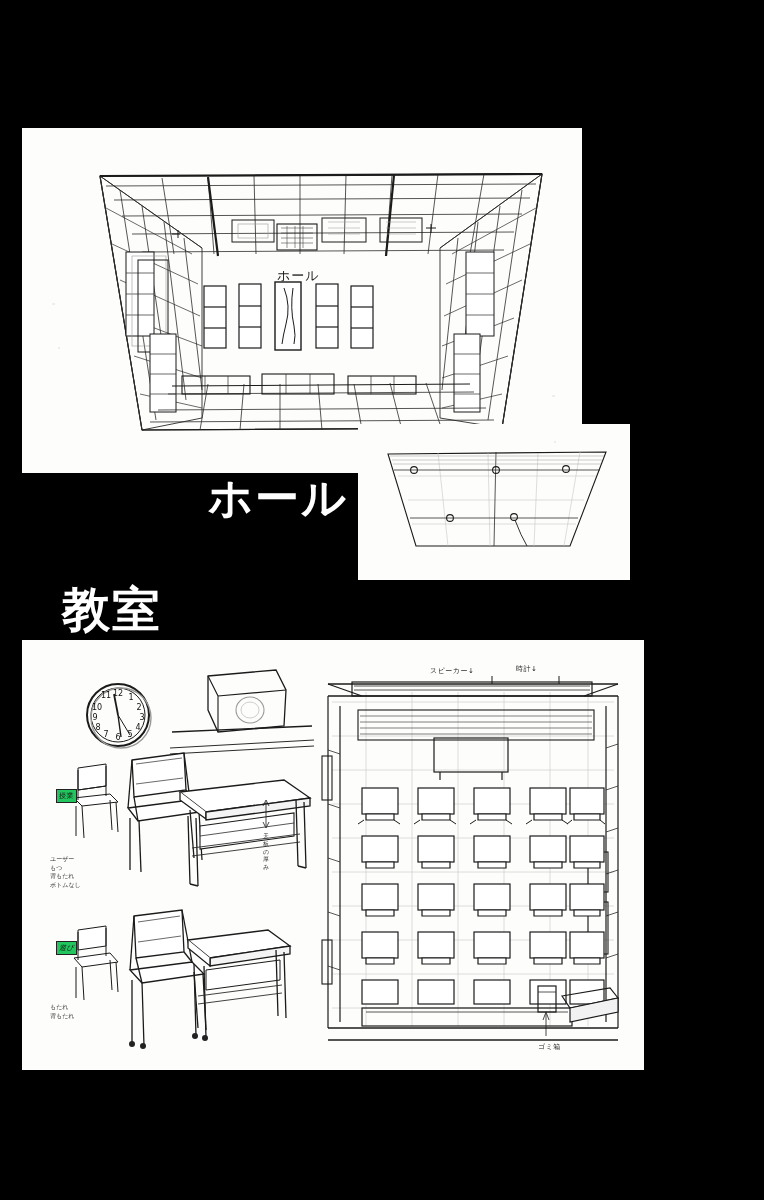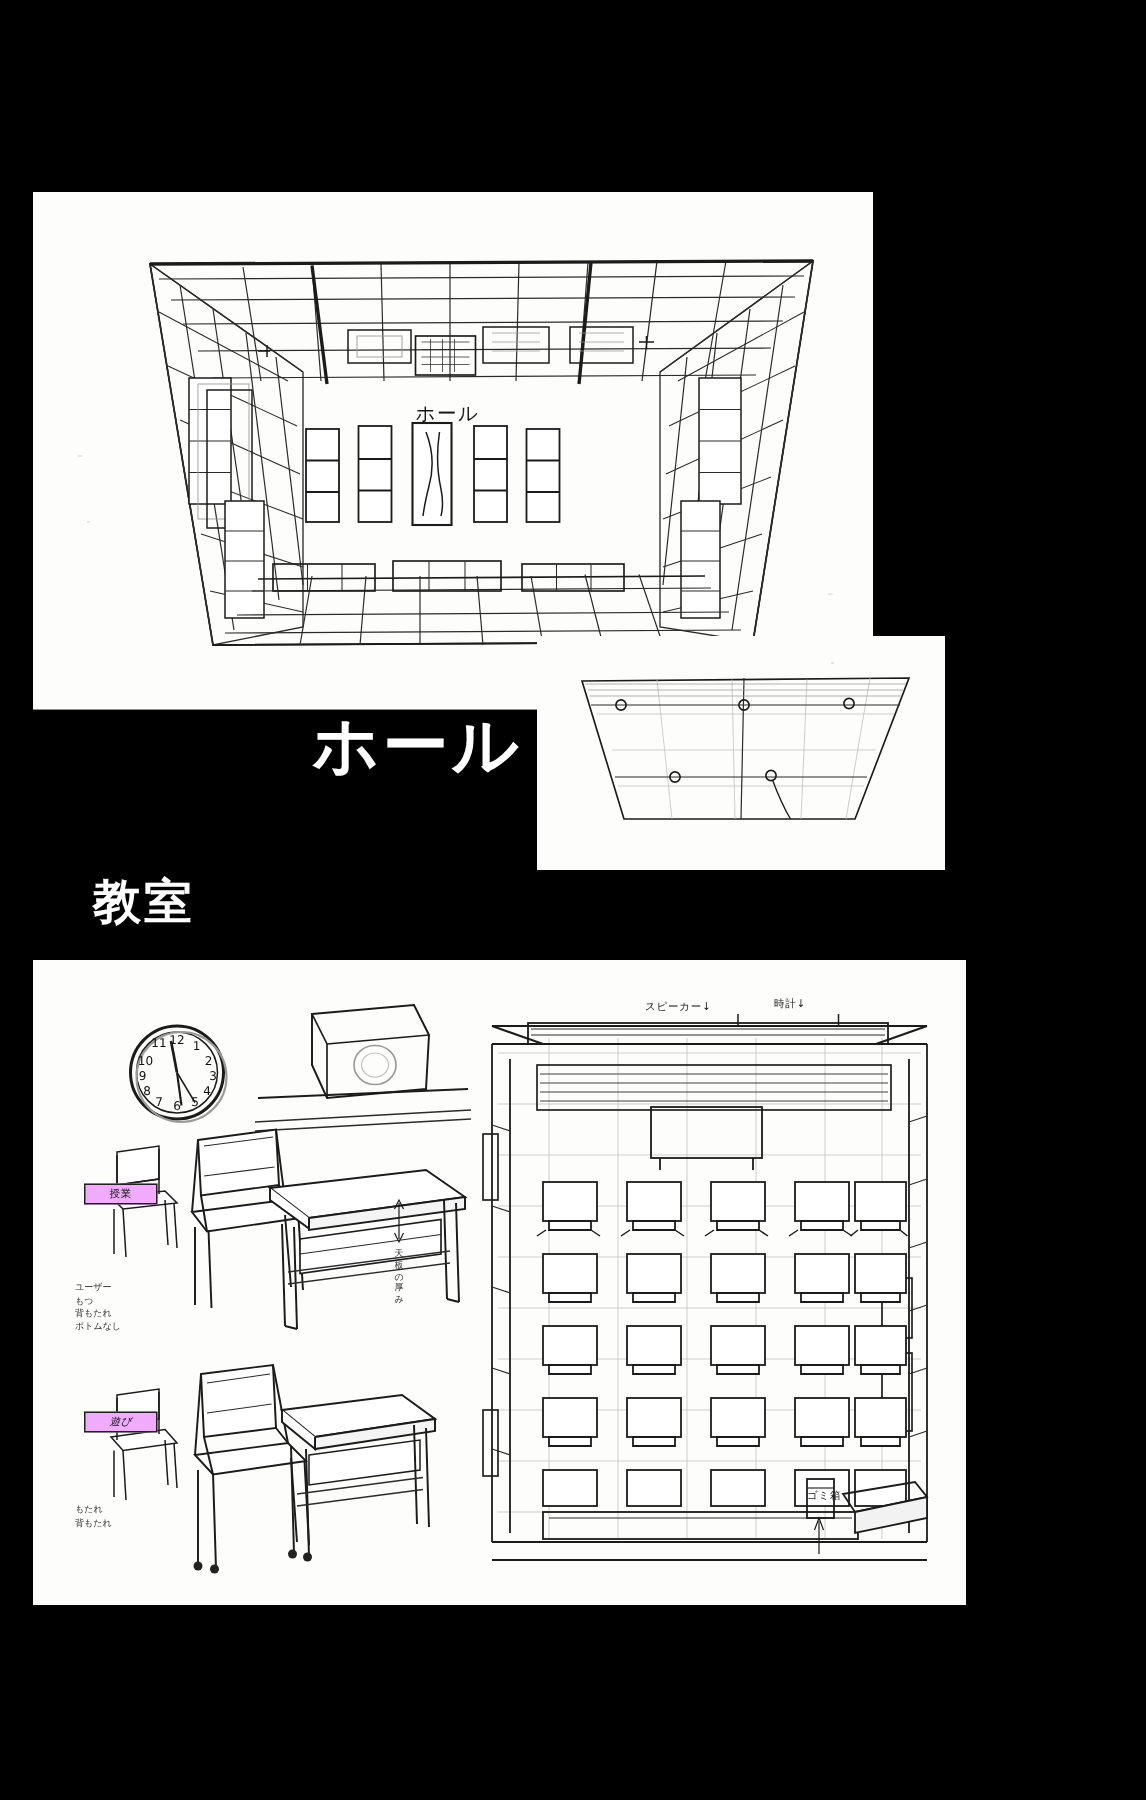--- a/index.html
+++ b/index.html
@@ -11,31 +11,31 @@
   .panel{position:absolute;background:#fdfdfb;overflow:hidden;}
   #hall-panel{left:22px;top:128px;width:560px;height:345px;}
   #light-panel{left:358px;top:424px;width:272px;height:156px;}
   #class-panel{left:22px;top:640px;width:622px;height:430px;}
 
   
   .section-title{position:absolute;color:#fff;font-weight:bold;
       font-family:"DejaVu Sans","Liberation Sans",sans-serif;
       letter-spacing:2px;line-height:1;white-space:nowrap;}
   #hall-title{left:208px;top:476px;font-size:44px;}
-  #class-title{left:62px;top:585px;font-size:32px;}
+  #class-title{left:62px;top:585px;font-size:48px;}
 
   
   .hand{position:absolute;color:#1a1a1a;white-space:nowrap;
         font-family:"DejaVu Sans","Liberation Sans",sans-serif;}
   #hall-caption{left:255px;top:139px;font-size:13px;letter-spacing:1px;}
   #speaker-label{left:430px;top:666px;font-size:7px;letter-spacing:.5px;}
   #clock-label{left:516px;top:664px;font-size:7px;letter-spacing:.5px;text-align:right;}
-  #trash-label{left:538px;top:992px;font-size:7px;letter-spacing:.5px;text-align:right;}
-  .tag-box{position:absolute;border:1px solid #222;background:#f0abfc;
-     font-size:7px;color:#111;padding:1px 16px;letter-spacing:.5px;
+  #trash-label{left:538px;top:1042px;font-size:7px;letter-spacing:.5px;text-align:right;}
+  .tag-box{position:absolute;border:1px solid #222;background:#22c55e;
+     font-size:7px;color:#111;padding:1px 2px;letter-spacing:.5px;
      font-family:"DejaVu Sans","Liberation Sans",sans-serif;}
   #tag-jugyou{left:56px;top:789px;}
   #tag-asobi{left:56px;top:941px;font-style:italic;}
   .note{position:absolute;color:#333;font-size:6px;line-height:1.45;
         white-space:pre;font-family:"DejaVu Sans","Liberation Sans",sans-serif;}
   #note-1{left:50px;top:855px;}
   #note-2{left:50px;top:1003px;}
   #note-desk{left:263px;top:832px;line-height:1.3;}
 
   svg{display:block;}

